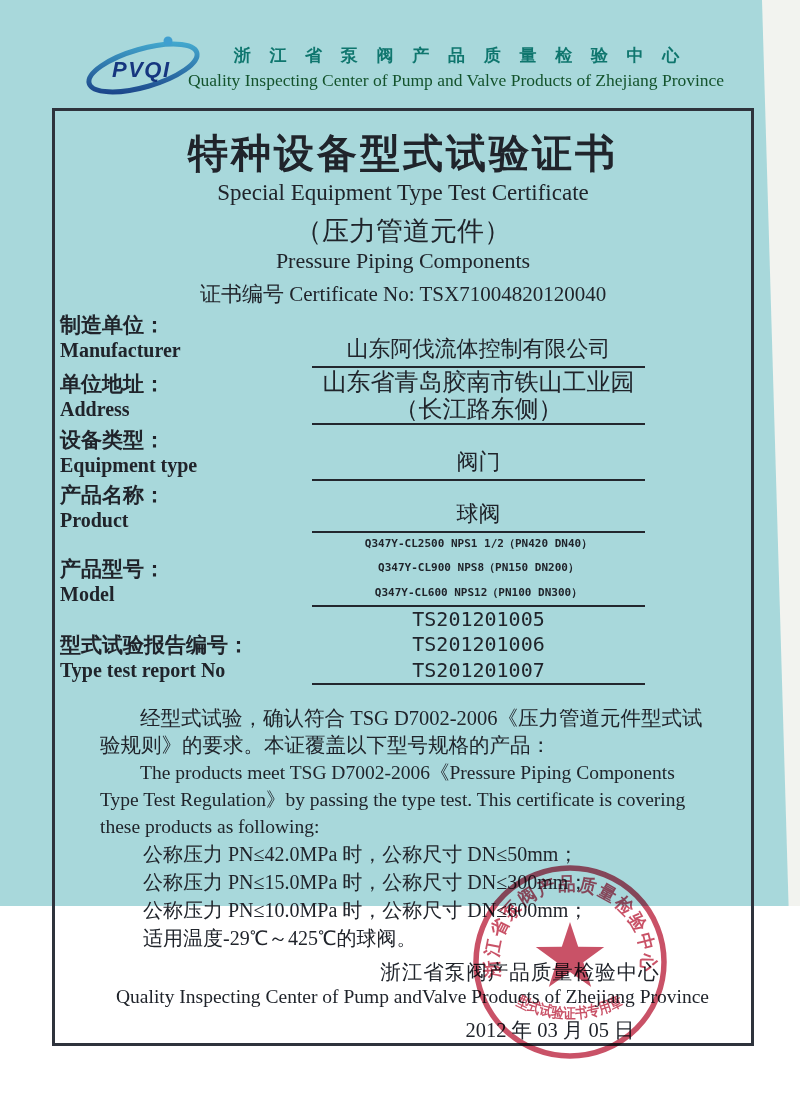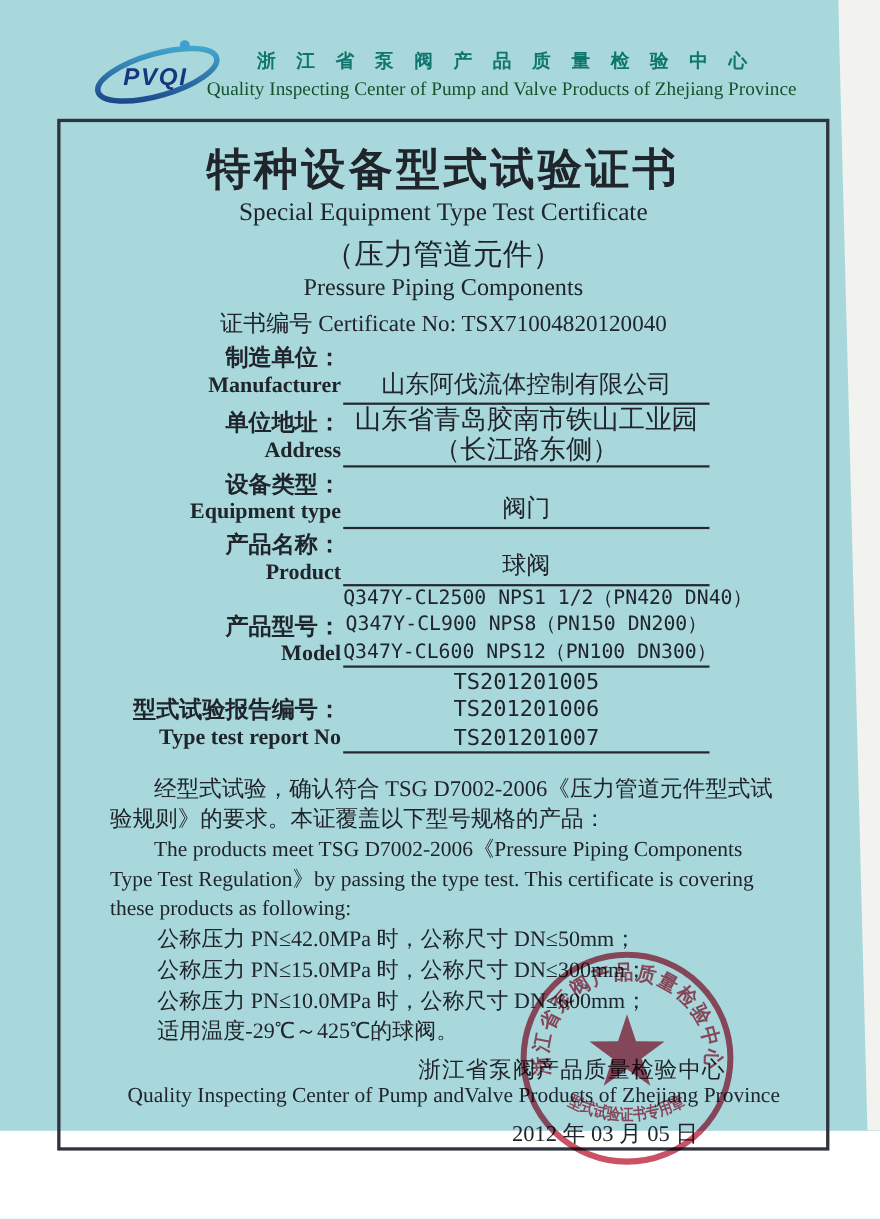--- a/index.html
+++ b/index.html
@@ -1,49 +1,49 @@
 <!DOCTYPE html>
 <html style="--paper: #a8d8db; --ink: #20242b; --red: #c23a52; --strip: #f2f3ef; --logo-dark: #16367f; --logo-light: #49b8d9;"><head>
 <meta charset="utf-8">
 <style>
   :root{
     --paper:#a8d8db; --ink:#20242b; --line:#23272e; --red:#c23a52;
     --strip:#f2f3ef; --logo-dark:#16367f; --logo-light:#49b8d9;
   }
   *{margin:0;padding:0;box-sizing:border-box;}
   html,body{width:800px;height:1108px;overflow:hidden;}
-  .page{position:relative;width:800px;height:1028px;background:var(--paper);
+  .page{position:relative;width:800px;height:906px;background:var(--paper);
         font-family:"Liberation Serif",serif;color:var(--ink);}
   .scan-strip{position:absolute;top:0;right:0;width:38px;height:100%;
         background:var(--strip);clip-path:polygon(0 0,100% 0,100% 100%,70% 100%);}
   
   .logo-svg{position:absolute;left:80px;top:28px;width:126px;height:74px;}
   .org-cn{position:absolute;left:220px;top:44px;width:480px;text-align:center;
         font-size:17px;font-weight:bold;letter-spacing:7px;color:#0f766e;
         font-family:"Liberation Sans",sans-serif;}
   .org-en{position:absolute;left:150px;top:70px;width:612px;text-align:center;
         font-size:17.5px;color:#14532d;}
   
   .cert-box{position:absolute;left:52px;top:108px;width:702px;height:938px;
         border:3px solid #2e333c;}
   .title-cn{position:absolute;left:52px;top:126px;width:702px;text-align:center;
         font-size:40px;font-weight:bold;letter-spacing:3px;}
   .title-en{position:absolute;left:52px;top:180px;width:702px;text-align:center;font-size:23px;}
   .sub-cn{position:absolute;left:52px;top:213px;width:702px;text-align:center;font-size:27px;}
   .sub-en{position:absolute;left:52px;top:248px;width:702px;text-align:center;font-size:22px;}
   .certno{position:absolute;left:200px;top:280px;font-size:21px;}
   
-  .fl{position:absolute;left:60px;width:250px;text-align:right;line-height:25px;}
+  .fl{position:absolute;left:60px;width:250px;text-align:left;line-height:25px;}
   .fl .cn{font-size:21px;font-weight:bold;display:block;}
   .fl .en{font-size:20px;font-weight:bold;display:block;}
   .fv{position:absolute;left:312px;width:333px;border-bottom:2px solid var(--line);
       text-align:center;display:flex;flex-direction:column;justify-content:flex-end;}
   .fv .v{font-size:24px;line-height:27px;}
   .fv .big{font-size:22px;line-height:34px;}
-  .fv .mono{font-family:"DejaVu Sans Mono",monospace;font-size:18px;line-height:24.5px;white-space:nowrap;}
+  .fv .mono{font-family:"DejaVu Sans Mono",monospace;font-size:11px;line-height:24.5px;white-space:nowrap;font-weight:bold;}
   .fv .mono2{font-family:"DejaVu Sans Mono",monospace;font-size:20px;line-height:25.5px;}
   .r1l{top:313px;} .r1v{top:328px;height:40px;}
   .r2l{top:372px;} .r2v{top:369px;height:56px;}
   .r3l{top:428px;} .r3v{top:437px;height:44px;}
   .r4l{top:483px;} .r4v{top:489px;height:44px;}
   .r5l{top:557px;} .r5v{top:533px;height:74px;}
   .r6l{top:633px;} .r6v{top:608px;height:77px;}
   
   .para{position:absolute;left:100px;top:705px;width:612px;line-height:27px;}
   .para .cn{font-size:20.5px;}

